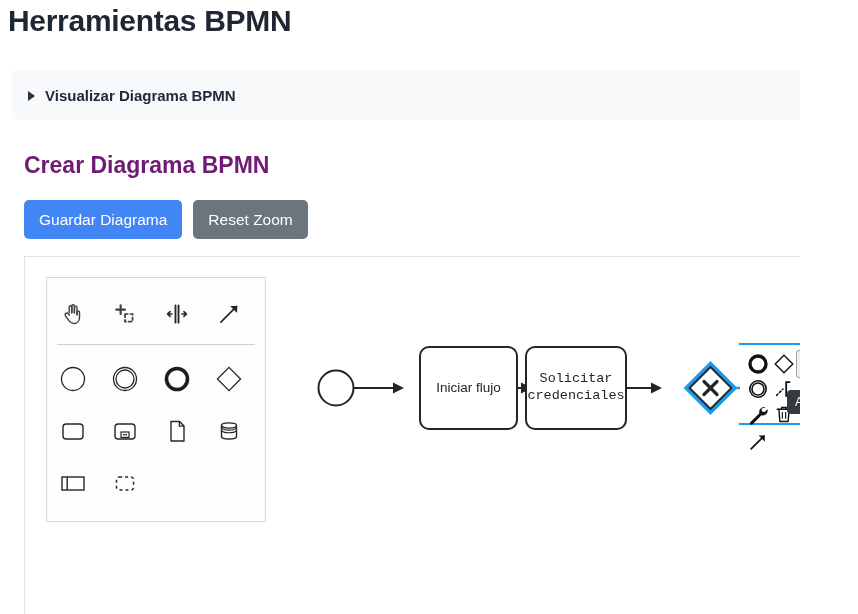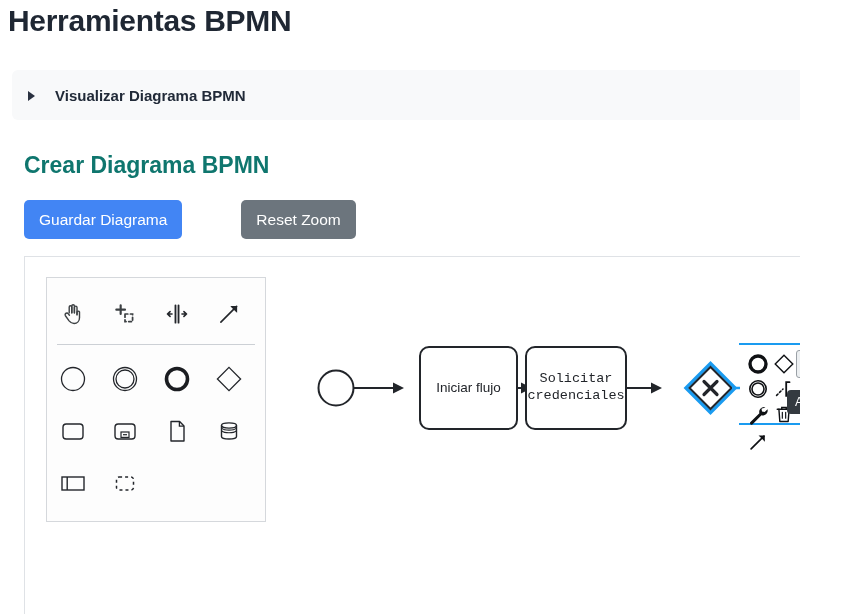--- a/index.html
+++ b/index.html
@@ -41,21 +41,21 @@
     border-radius: 6px;
     box-sizing: border-box;
   }
   .accordion-summary {
     position: absolute;
     left: 16px;
     top: 0;
     height: 50px;
     display: flex;
     align-items: center;
-    gap: 20px;
+    gap: 10px;
     cursor: pointer;
     user-select: none;
   }
   .tri-marker {
     width: 0;
     height: 0;
     border-top: 5px solid transparent;
     border-bottom: 5px solid transparent;
     border-left: 7px solid #2a3140;
     flex: 0 0 auto;
@@ -67,21 +67,21 @@
     color: #212a38;
   }
 
   
   .section-title {
     position: absolute;
     left: 24px;
     top: 152px;
     font-size: 23px;
     font-weight: bold;
-    color: #0f766e;
+    color: #701a75;
   }
 
   .toolbar {
     position: absolute;
     left: 24px;
     top: 200px;
     display: flex;
     gap: 11px;
   }
   .btn {
@@ -90,21 +90,21 @@
     font-family: "Liberation Sans", sans-serif;
     font-size: 15.5px;
     color: #ffffff;
     padding: 0 15px;
     height: 39px;
     line-height: 39px;
     cursor: pointer;
     white-space: nowrap;
   }
   .btn-primary { background: #4285f4; }
-  .btn-secondary { background: #6c757d; margin-left: 48px; }
+  .btn-secondary { background: #6c757d; }
 
   
   .canvas {
     position: absolute;
     left: 24px;
     top: 256px;
     width: 807px;
     height: 360px;
     background: #ffffff;
     border: 1px solid #dfe2e6;

